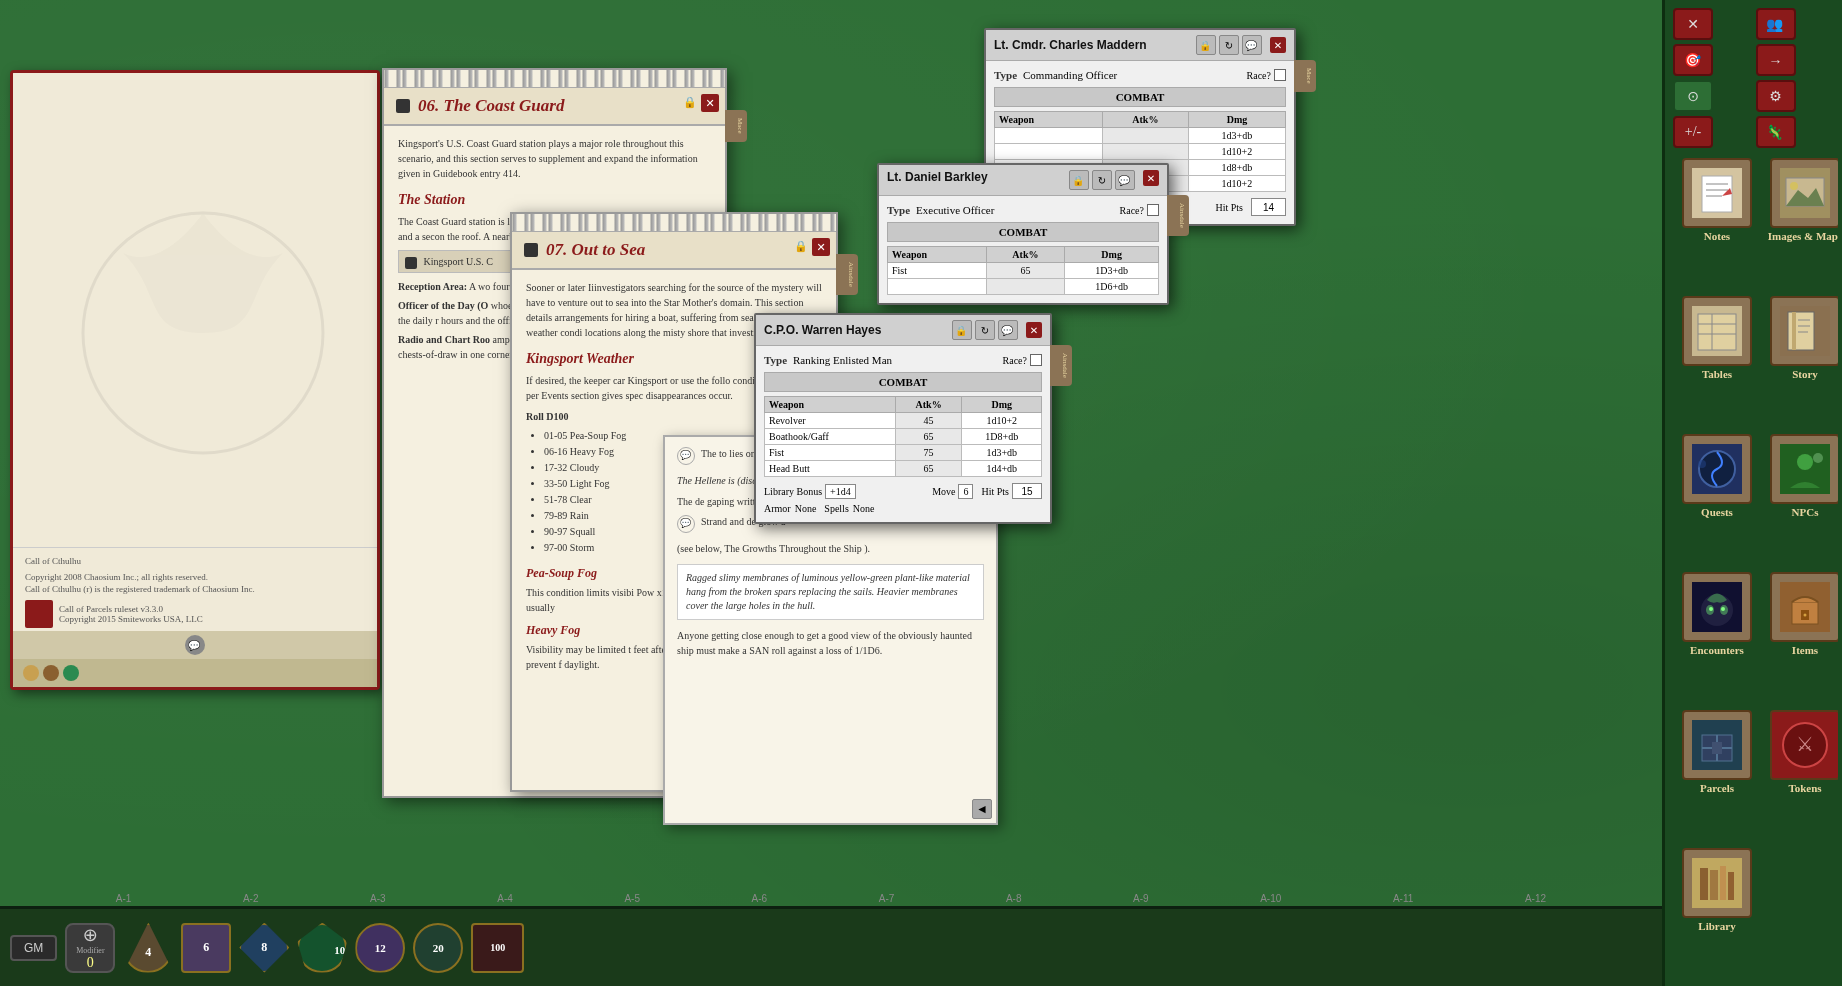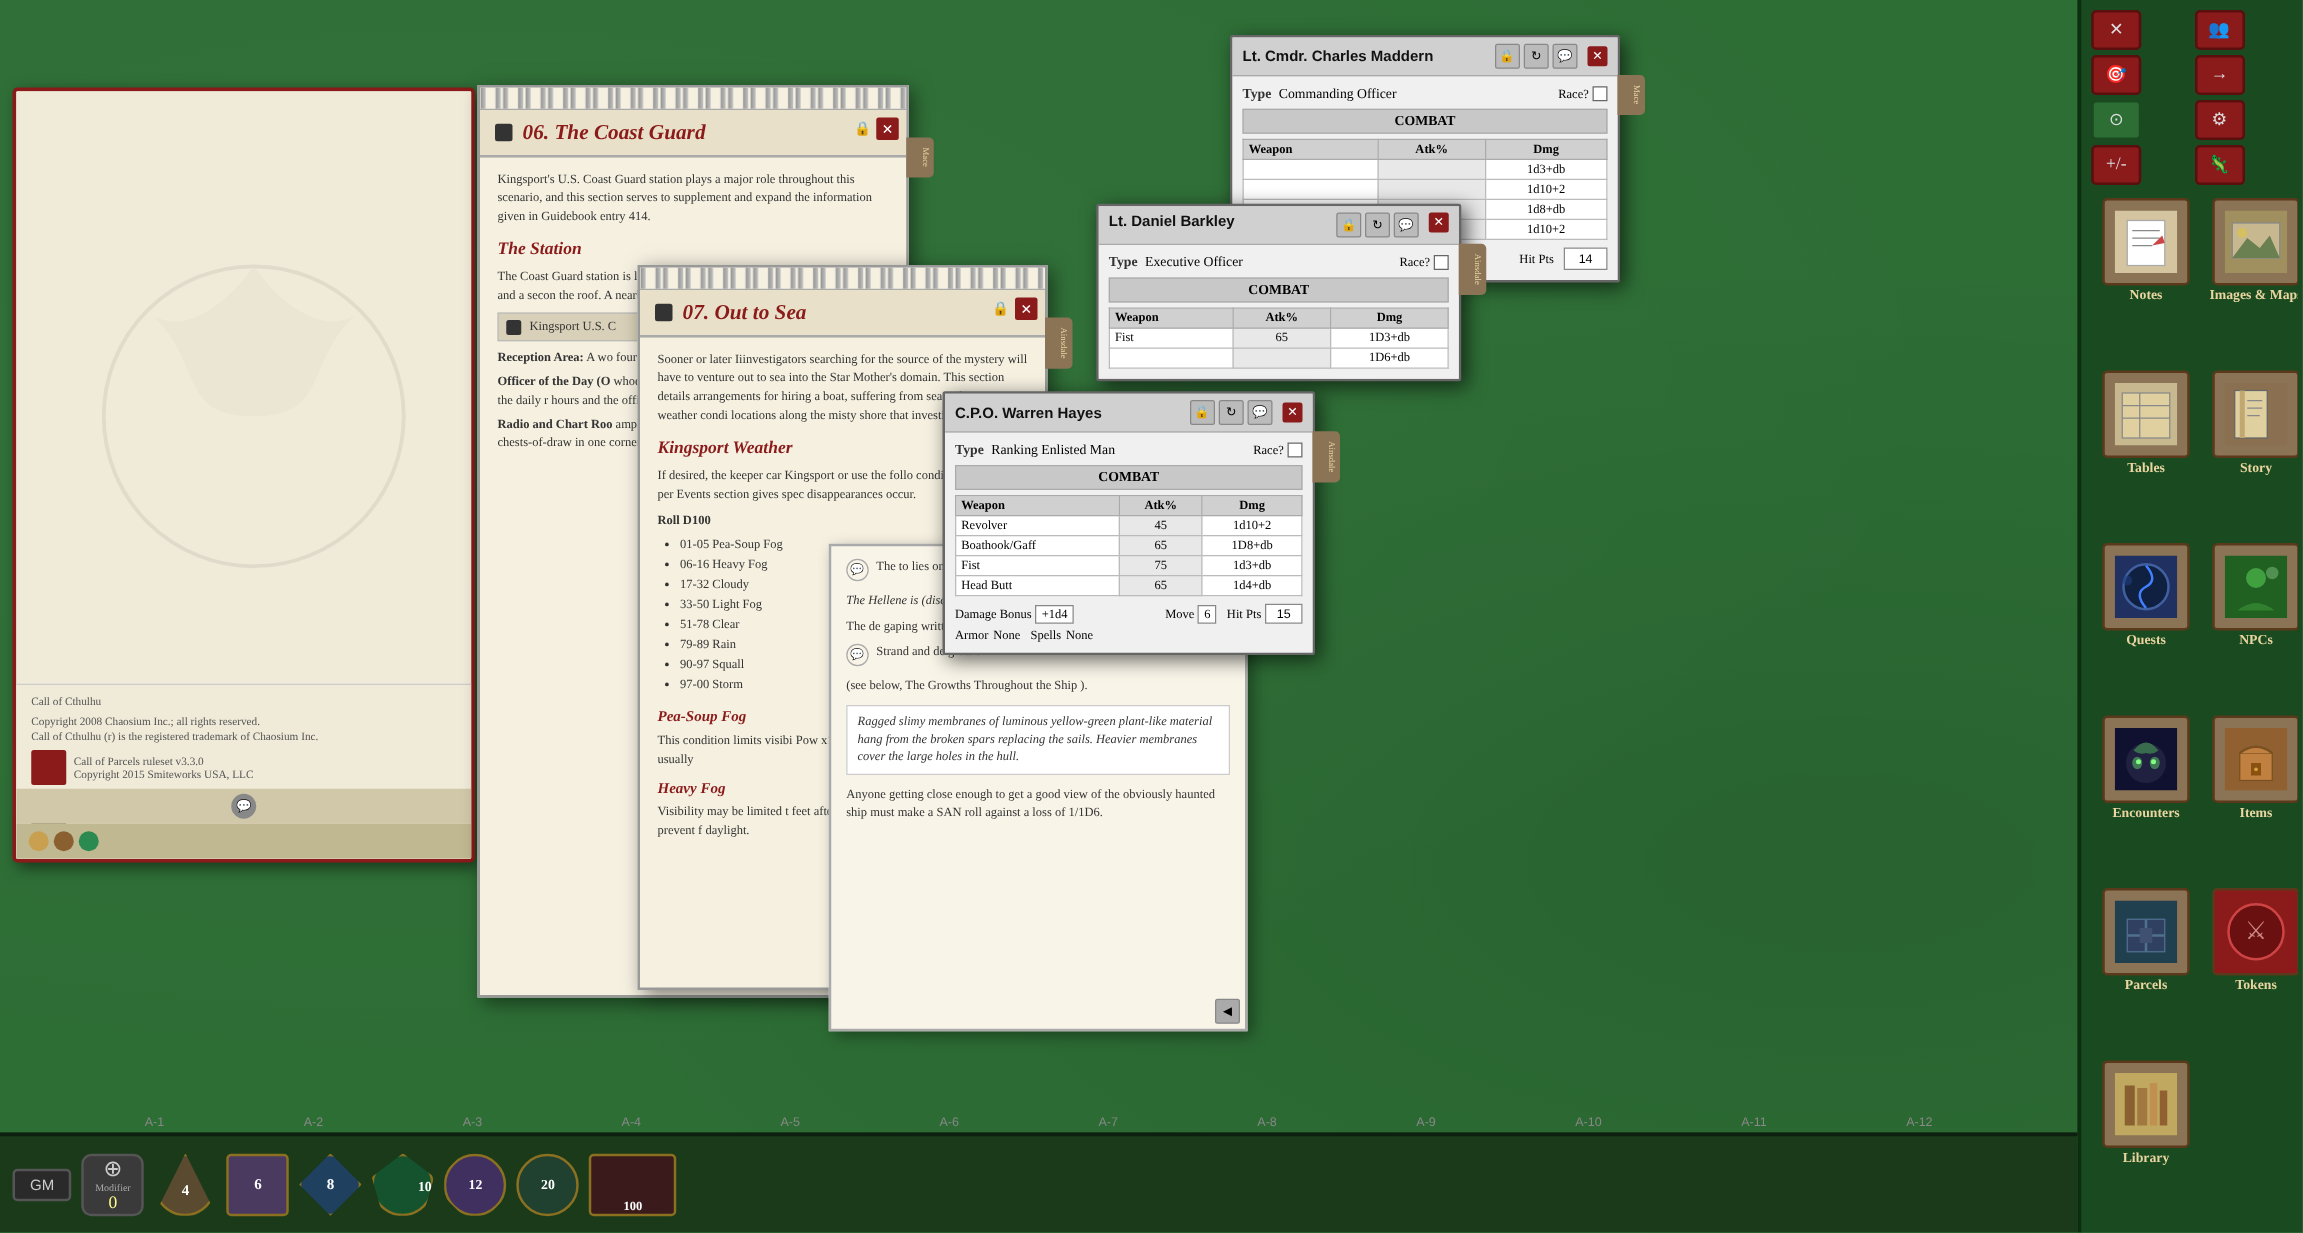--- a/index.html
+++ b/index.html
@@ -426,21 +426,21 @@
   </div>
 
   <div class="dice-btn" style="background:#403060; clip-path: polygon(30% 0%, 70% 0%, 100% 30%, 100% 70%, 70% 100%, 30% 100%, 0% 70%, 0% 30%);">
     <span style="font-size:11px;">12</span>
   </div>
 
   <div class="dice-btn" style="background:#204030; font-size:11px;">
     <span>20</span>
   </div>
 
-  <div class="dice-btn" style="background:#3a1a1a; font-size:10px; width:70px; border-radius:4px;align-items:flex-end;">
+  <div class="dice-btn" style="background:#3a1a1a; font-size:10px; width:53px; border-radius:4px;">
     <span>100</span>
   </div>
 </div>
 
 <div style="position:absolute; bottom:82px; left:0; right:180px; display:flex; justify-content:space-around; padding:0 60px; z-index:11;">
   <span style="color:#888; font-size:10px; font-family:sans-serif;">A-1</span>
   <span style="color:#888; font-size:10px; font-family:sans-serif;">A-2</span>
   <span style="color:#888; font-size:10px; font-family:sans-serif;">A-3</span>
   <span style="color:#888; font-size:10px; font-family:sans-serif;">A-4</span>
   <span style="color:#888; font-size:10px; font-family:sans-serif;">A-5</span>
@@ -782,21 +782,21 @@
         <tr>
           <td style="border:1px solid #bbb;padding:2px 4px;background:white;">Head Butt</td>
           <td style="border:1px solid #bbb;padding:2px 4px;background:#e8e8e8;text-align:center;">65</td>
           <td style="border:1px solid #bbb;padding:2px 4px;background:white;text-align:center;margin-left:28px;">1d4+db</td>
         </tr>
       </tbody>
     </table>
 
     <div style="display:flex;gap:8px;margin-top:6px;font-size:10px;flex-wrap:wrap;">
       <div style="display:flex;align-items:center;gap:3px;">
-        <span>Damage Bonus</span>
+        <span>Library Bonus</span>
         <span style="background:white;border:1px solid #888;padding:1px 4px;font-size:10px;">+1d4</span>
       </div>
       <div style="display:flex;align-items:center;gap:3px;margin-left:auto;">
         <span>Move</span>
         <span style="background:white;border:1px solid #888;padding:1px 4px;">6</span>
       </div>
       <div style="display:flex;align-items:center;gap:3px;">
         <span>Hit Pts</span>
         <input type="text" value="15" style="width: 30px; height: 16px; border: 1px solid rgb(136, 136, 136); background: white; text-align: center; font-size: 10px;">
       </div>

